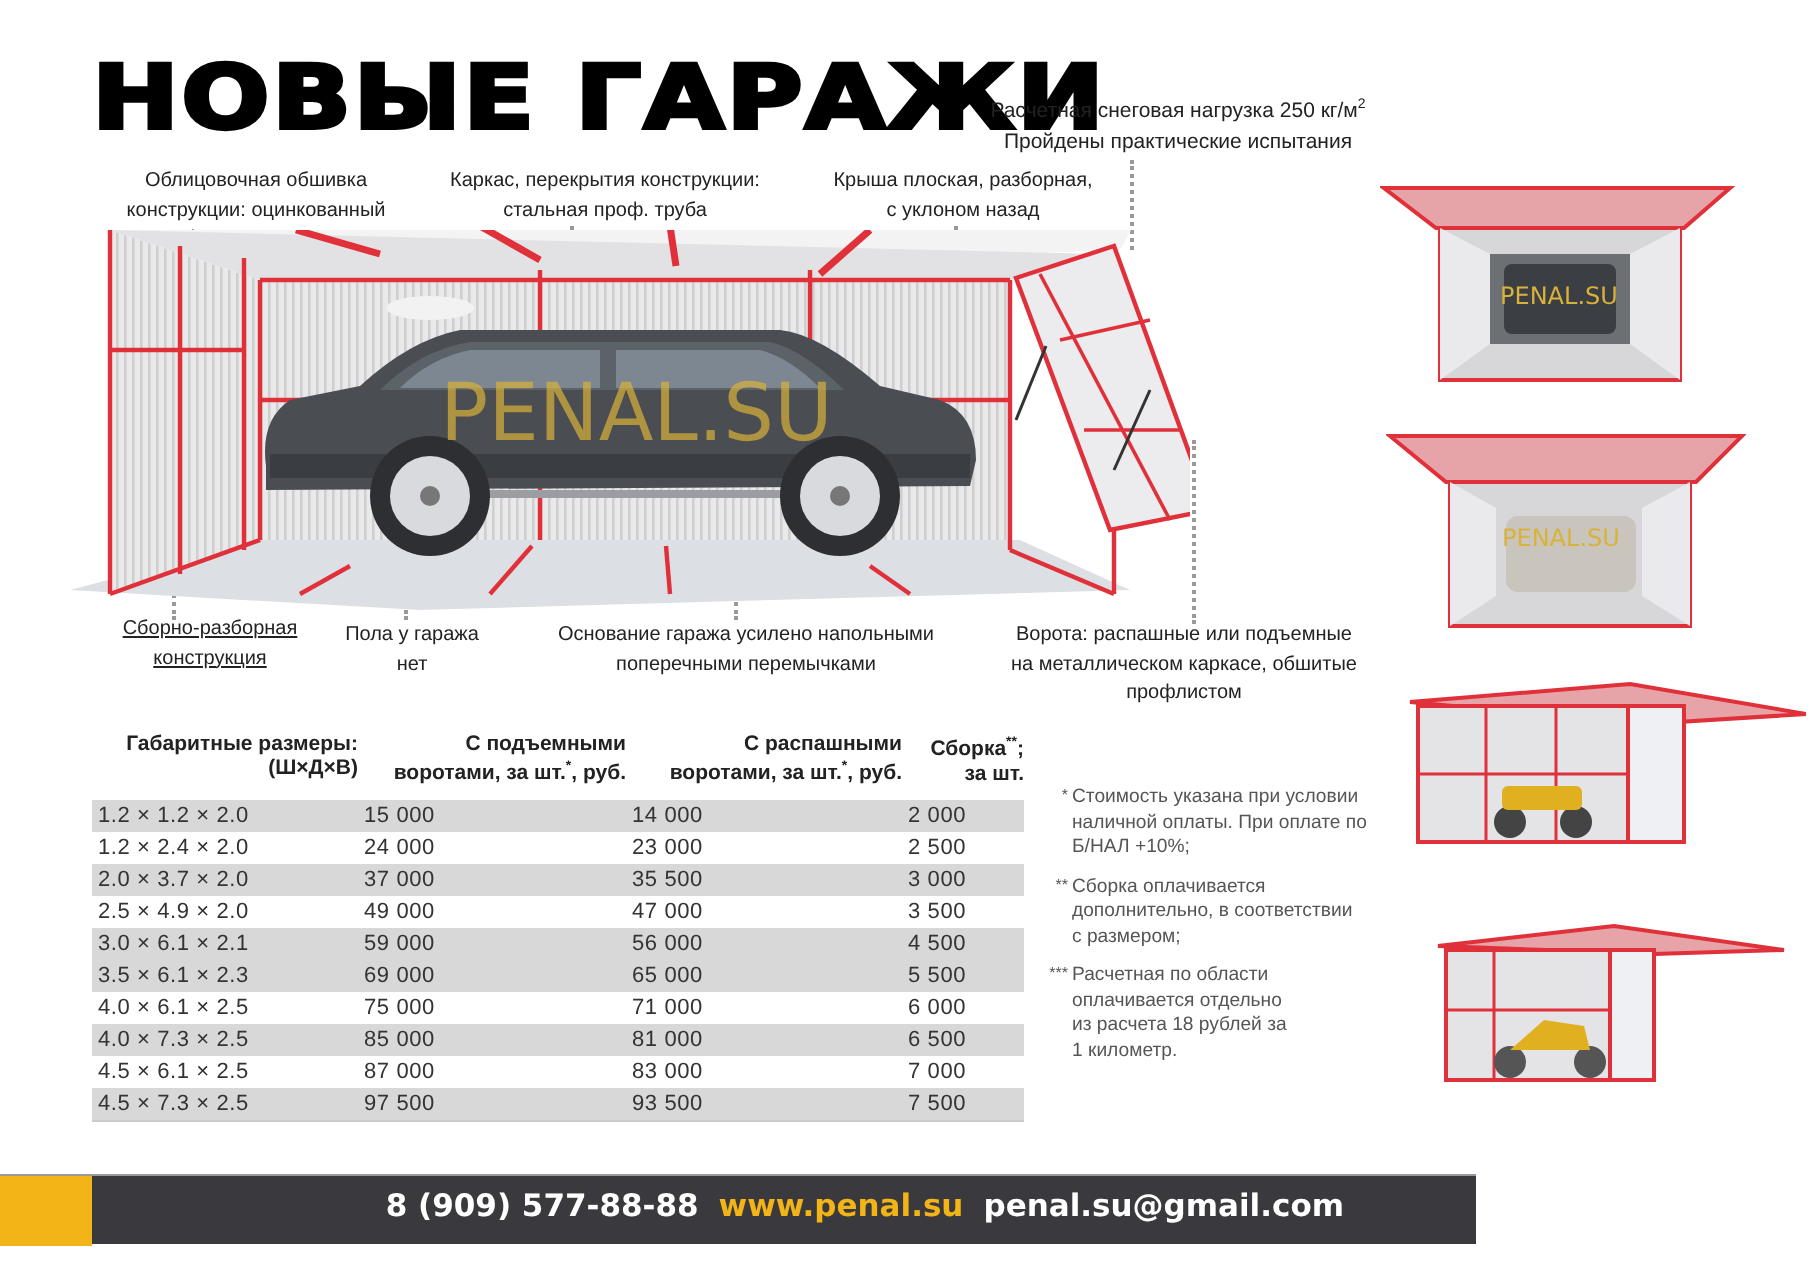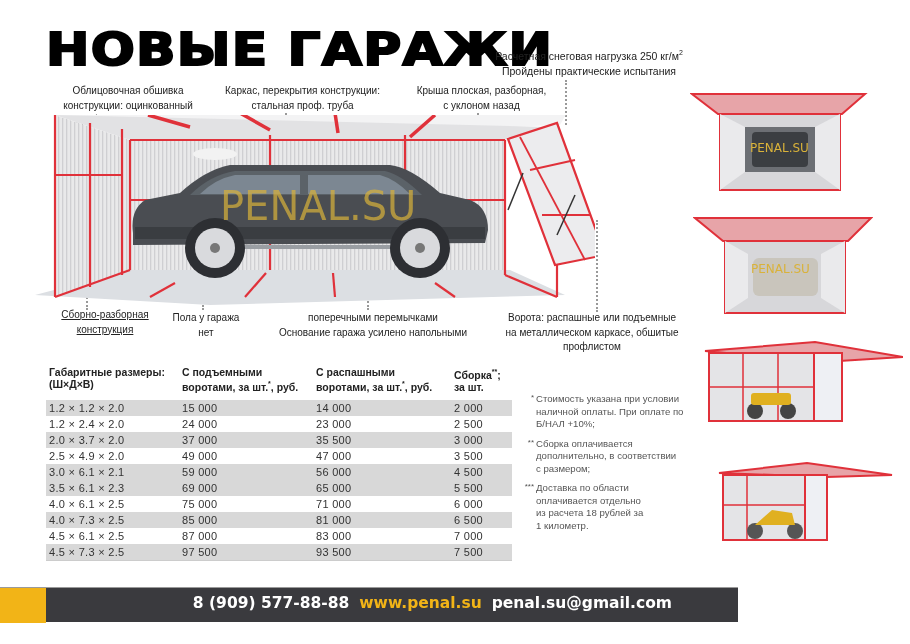--- a/index.html
+++ b/index.html
@@ -35,21 +35,21 @@
   .thumb { position: absolute; }
   .thumb svg { width: 100%; height: 100%; }
 
   
   .price-table {
     position: absolute; left: 46px; top: 366px; width: 466px;
     font-family: "Liberation Sans", sans-serif;
     border-collapse: collapse;
   }
   .price-table th {
-    font-size: 10.5px; font-weight: bold; text-align: left; vertical-align: top;
+    font-size: 10.5px; font-weight: bold; text-align: right; vertical-align: top;
     line-height: 12px; padding: 0 0 7px 3px; color: #222;
   }
   .price-table th sup { font-size: 7px; }
   .price-table td {
     font-size: 11px; height: 16px; line-height: 16px; padding: 0 0 0 3px; color: #333;
     letter-spacing: 0.3px;
   }
   .price-table tr.shade td { background: #d8d8d8; }
   .price-table tr.last td { border-bottom: 1px solid #ccc; }
   .c1 { width: 133px; } .c2 { width: 134px; } .c3 { width: 138px; } .c4 { width: 61px; }
@@ -187,22 +187,22 @@
 
 <div class="callout" style="left:50px; top:308px; width:110px; text-align:center;text-decoration:underline;">
   <div>Сборно-разборная</div>
   <div>конструкция</div>
 </div>
 <div class="callout" style="left:162px; top:311px; width:88px;">
   <div>Пола у гаража</div>
   <div>нет</div>
 </div>
 <div class="callout" style="left:262px; top:311px; width:222px;">
+  <div>Основание гаража усилено напольными</div>
   <div>поперечными перемычками</div>
-  <div>Основание гаража усилено напольными</div>
 </div>
 <div class="callout" style="left:492px; top:311px; width:200px;">
   <div>Ворота: распашные или подъемные</div>
   <div>на металлическом каркасе, обшитые</div>
   <div>профлистом</div>
 </div>
 
 <div class="thumb" style="left:690px; top:92px; width:180px; height:108px;">
   <svg viewBox="0 0 180 108">
     <polygon points="2,2 175,2 152,22 28,22" fill="#e7a4a8" stroke="#e0313a" stroke-width="2"></polygon>
@@ -343,21 +343,21 @@
     <div>Б/НАЛ +10%;</div>
   </div>
   <div class="note">
     <span class="mark">**</span>
     <div>Сборка оплачивается</div>
     <div>дополнительно, в соответствии</div>
     <div>с размером;</div>
   </div>
   <div class="note">
     <span class="mark">***</span>
-    <div>Доставка по области</div>
+    <div>Расчетная по области</div>
     <div>оплачивается отдельно</div>
     <div>из расчета 18 рублей за</div>
     <div>1 километр.</div>
   </div>
 </div>
 
 <div class="footer">
   <div class="accent"></div>
   <div class="contacts">
     <span>8 (909) 577-88-88</span><span class="web">www.penal.su</span><span>penal.su@gmail.com</span>

